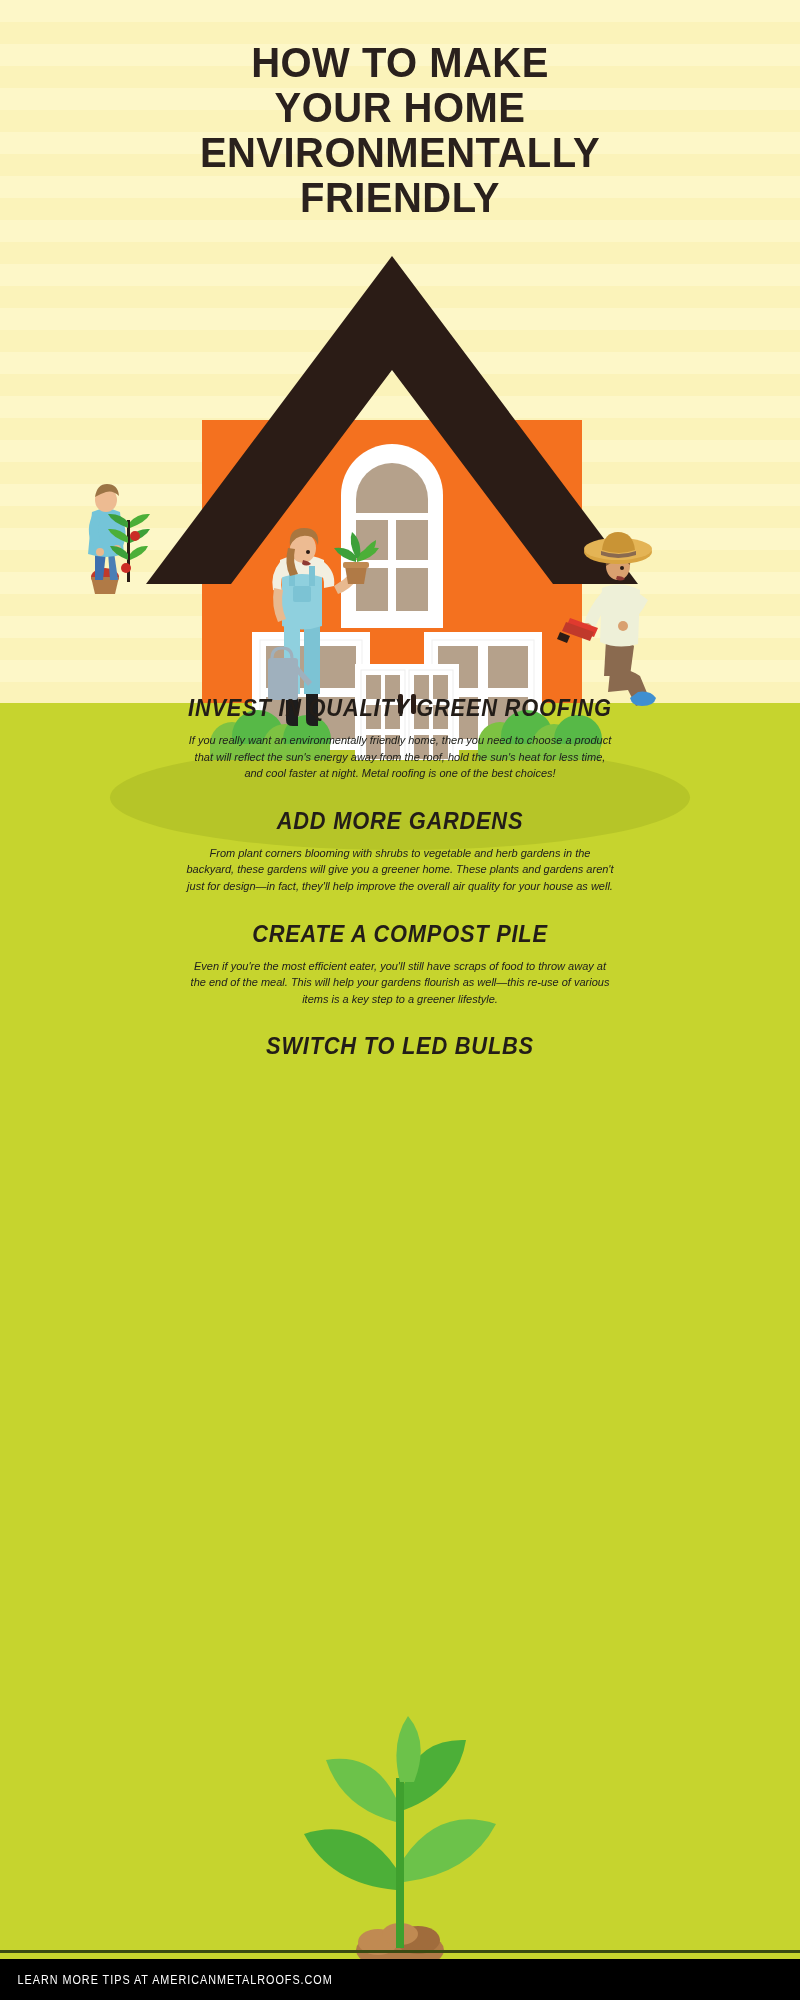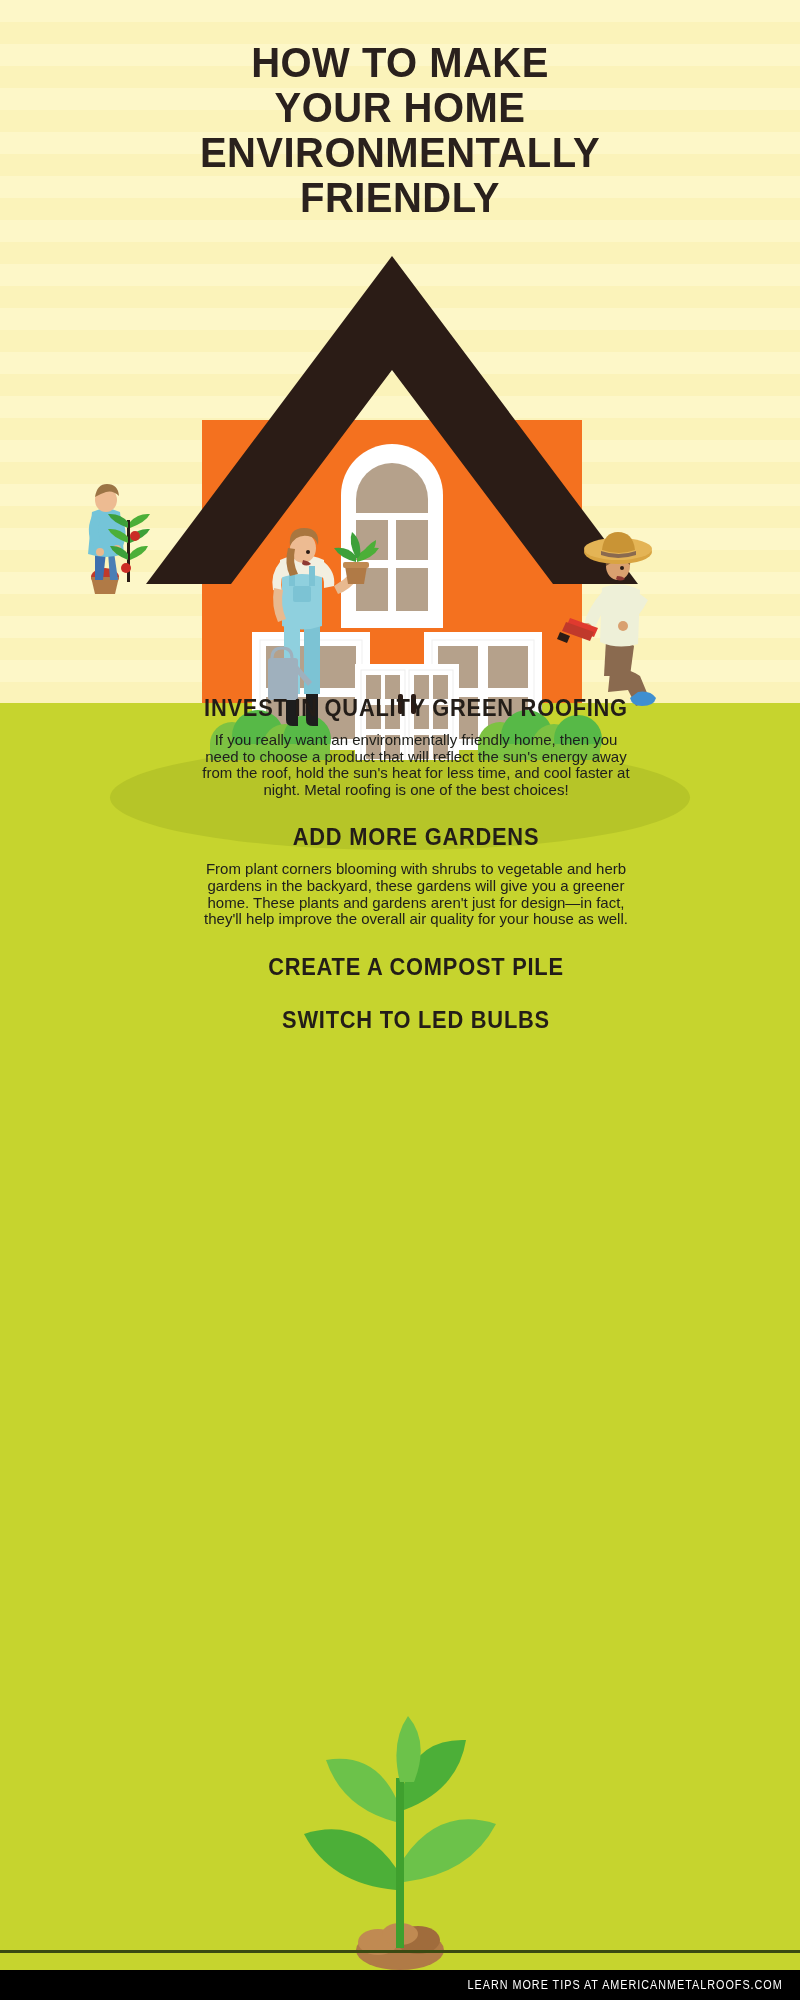--- a/index.html
+++ b/index.html
@@ -44,46 +44,46 @@
   #lawn-shadow {
     position:absolute; left:110px; top:745px; width:580px; height:105px;
     background:#b6c528; border-radius:50%;
     z-index:2;
   }
 
   
   #house { position:absolute; left:0; top:0; width:800px; height:760px; z-index:3; }
 
   
-  #sections { position:absolute; left:16px; top:695px; width:664px; z-index:8; }
+  #sections { position:absolute; left:0; top:695px; width:664px; z-index:8;font-style:italic; }
   .sec { width:800px; text-align:center; margin-bottom:26px; }
   .sec-h {
     color:#231d18;
     font-weight:bold;
     font-size:23px;
     letter-spacing:0.8px;
     transform:scaleX(0.95);
     margin-bottom:10px;
   }
   .sec-b {
     color:#20201c;
-    font-size:15px;
+    font-size:11px;
     line-height:16.6px;
     width:430px;
     margin:0 auto;
   }
 
   
   #sprout { position:absolute; left:0; top:1370px; width:800px; height:615px; z-index:4; }
 
   
   #footer {
-    position:absolute; left:0; bottom:0; width:800px; height:30px;
+    position:absolute; left:0; bottom:0; width:800px; height:41px;
     background:#000; z-index:20;
-    display:flex; align-items:center; justify-content:flex-end;
+    display:flex; align-items:center; justify-content:flex-start;
   }
   #footer-text {
     color:#ffffff; font-size:12px; letter-spacing:1.1px;
     font-weight:normal; transform:scaleX(0.9);
     white-space:nowrap;
   }
   #footer-rule {
     position:absolute; left:0; bottom:47px; width:800px; height:3px;
     background:#3a4a12; z-index:21;
   }
@@ -281,20 +281,21 @@
   <div class="sec">
     <div class="sec-h">INVEST IN QUALITY GREEN ROOFING</div>
     <div class="sec-b">If you really want an environmentally friendly home, then you need to choose a product that will reflect the sun's energy away from the roof, hold the sun's heat for less time, and cool faster at night. Metal roofing is one of the best choices!</div>
   </div>
   <div class="sec">
     <div class="sec-h">ADD MORE GARDENS</div>
     <div class="sec-b">From plant corners blooming with shrubs to vegetable and herb gardens in the backyard, these gardens will give you a greener home. These plants and gardens aren't just for design—in fact, they'll help improve the overall air quality for your house as well.</div>
   </div>
   <div class="sec">
     <div class="sec-h">CREATE A COMPOST PILE</div>
+    <div class="sec-b">Even if you're the most efficient eater, you'll still have scraps of food to throw away at the end of the meal. This will help your gardens flourish as well—this re-use of various items is a key step to a greener lifestyle.</div>
   </div>
   <div class="sec">
     <div class="sec-h">SWITCH TO LED BULBS</div>
   </div>
 </div>
 
 <svg id="sprout" viewBox="0 0 800 615">
 
   <g>
     <ellipse cx="400" cy="580" rx="44" ry="20" fill="#b07a46"></ellipse>

